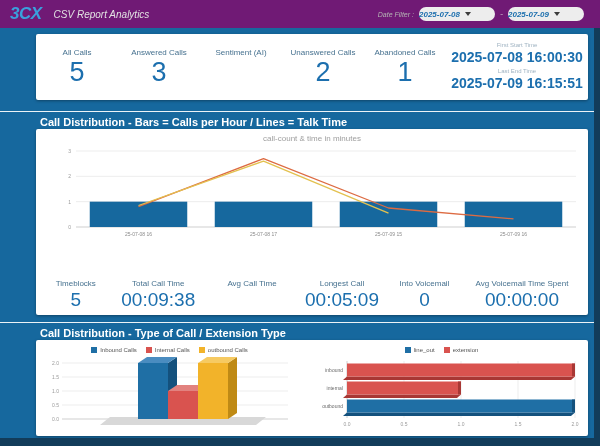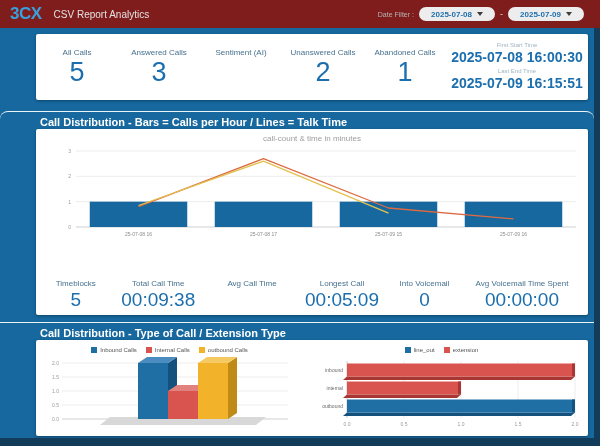--- a/index.html
+++ b/index.html
@@ -1,27 +1,27 @@
 <!DOCTYPE html>
 <html><head>
 <meta charset="utf-8">
 <style>
   * { margin:0; padding:0; box-sizing:border-box; }
   html,body { width:600px; height:446px; overflow:hidden; }
   body { position:relative; background:#123c5a; font-family:"Liberation Sans",sans-serif; }
 
   
   .topbar { position:absolute; top:0; left:0; width:600px; height:28px;
-            background:#7f1d1d; display:flex; align-items:center; z-index:5; }
+            background:#701a75; display:flex; align-items:center; z-index:5;font-style:italic; }
   .logo { margin-left:10px; font-size:17px; font-weight:bold; color:#3aa0dc; letter-spacing:-0.5px; }
   .apptitle { margin-left:12px; color:#e2e2e2; font-size:10px; }
   .datefilter { margin-left:auto; margin-right:16px; display:flex; align-items:center; gap:5px; }
   .df-label { color:#b5b5b5; font-size:7px; }
   .pill { width:76px; height:14px; border-radius:7px; background:#ededed;
-          display:flex; align-items:center; justify-content:center; gap:5px;
+          display:flex; align-items:center; justify-content:flex-start; gap:5px;
           font-size:8px; color:#1c6fae; font-weight:bold; cursor:pointer; }
   .caret { width:0; height:0; border-left:3.5px solid transparent; border-right:3.5px solid transparent;
            border-top:4.5px solid #3c3c3c; }
   .range-sep { color:#ddd; font-size:9px; }
 
   
   .content { position:absolute; top:28px; left:0; width:594px; height:410px;
              background:#16689e; overflow:hidden; }
 
   .card { position:absolute; left:36px; width:552px; background:#ffffff;
@@ -31,21 +31,21 @@
   #stats-card { top:6px; height:66px; display:flex; }
   .stat { flex:1; text-align:center; padding-top:14px; }
   .stat .lbl { font-size:8px; color:#46718f; }
   .stat .val { font-size:27px; color:#1c6fae; margin-top:2px; line-height:1; }
   .times { width:142px; padding-top:8px; text-align:center; }
   .times .tl { font-size:6px; color:#9fb3c2; }
   .times .tv { font-size:14px; color:#1c6fae; font-weight:bold; margin:1px 0 3px; }
 
   
   .section { position:absolute; left:0; width:594px; border-top:1px solid rgba(255,255,255,.92); }
-  #section1 { top:83px;border-radius:8px; }
+  #section1 { top:83px; }
   #section2 { top:294px; }
   .section .st { color:#ffffff; font-size:11px; font-weight:bold; padding:4px 0 0 40px; }
 
   
   #chart1-card { top:101px; height:186px; }
   #svg-hourly { display:block; width:552px; height:128px; }
   .kpi-row { position:absolute; left:0; bottom:6px; width:100%; display:flex; padding:0 6px; }
   .kpi { text-align:center; padding-top:2px; }
   .kpi .lbl { font-size:8px; color:#46718f; }
   .kpi .val { font-size:19px; color:#1c6fae; margin-top:2px; line-height:1; }

